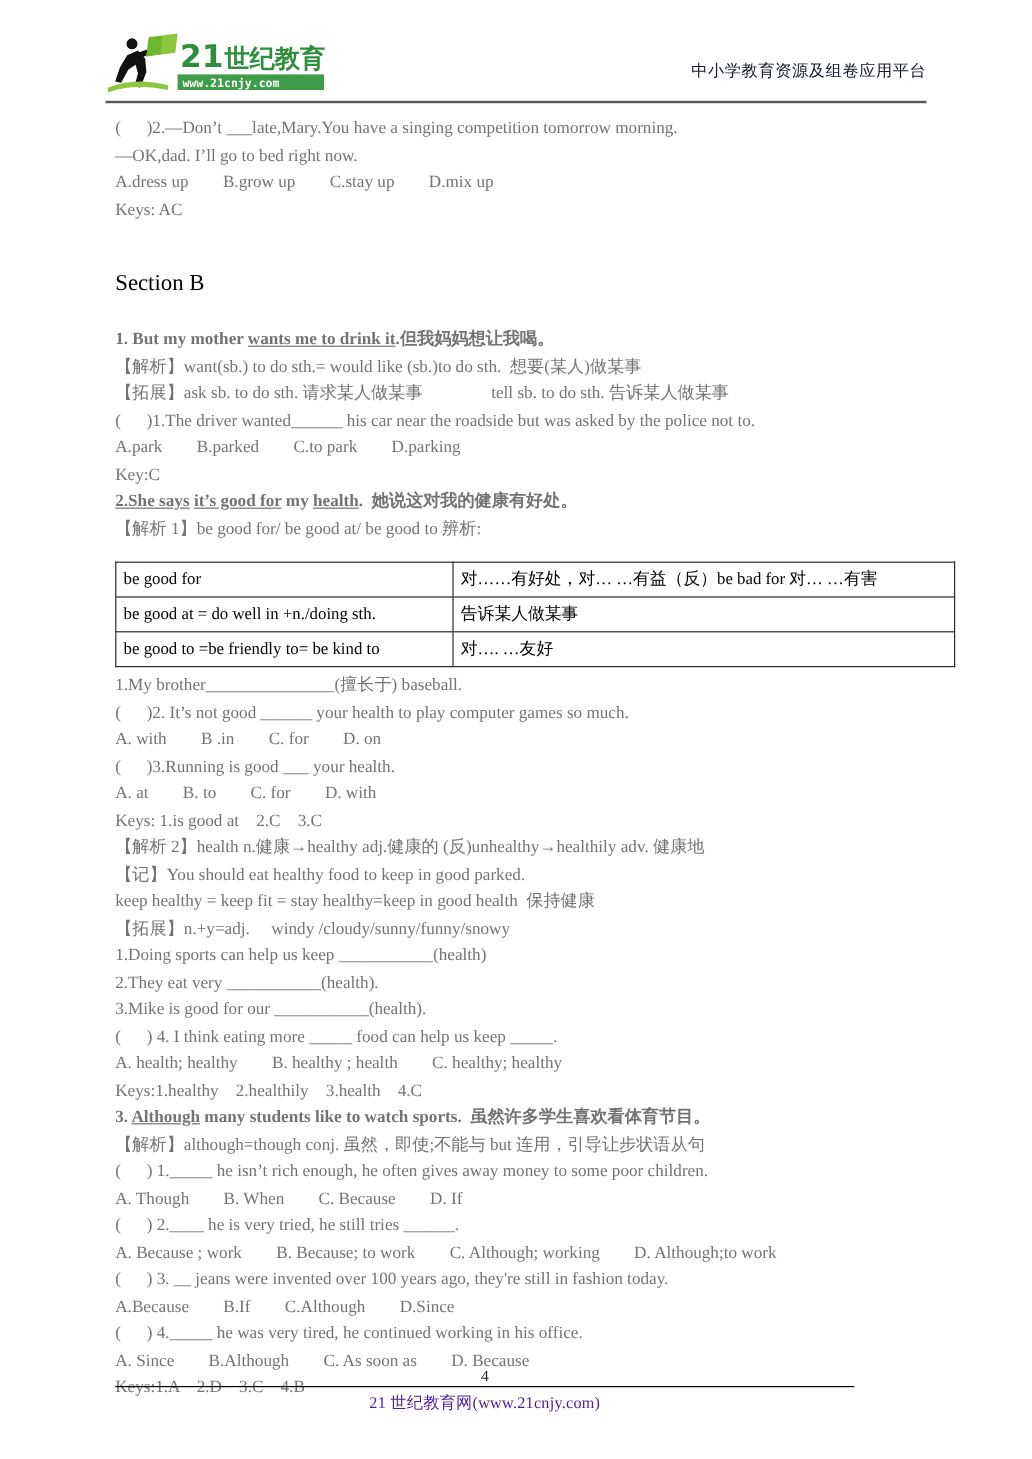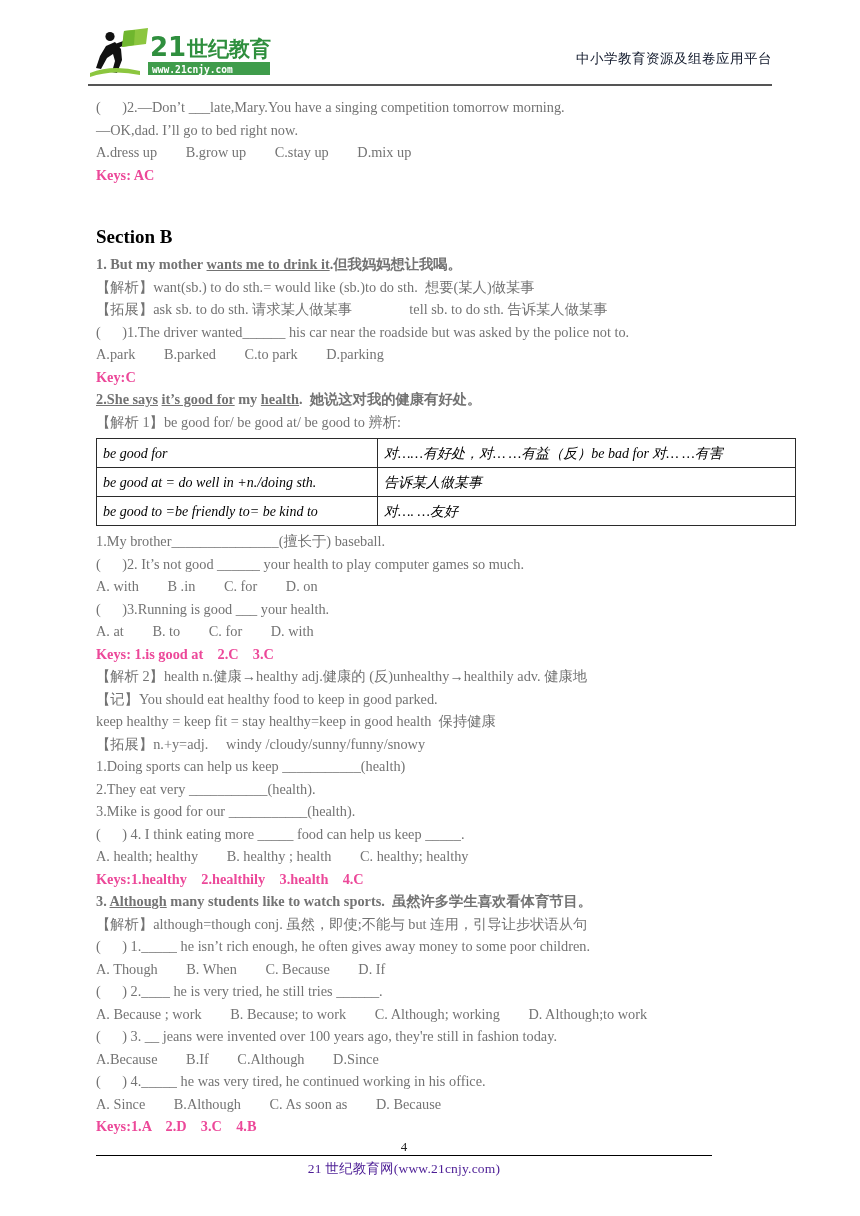--- a/index.html
+++ b/index.html
@@ -66,40 +66,39 @@
     top: 96px;
     width: 680px;
   }
   .line {
     font-size: 14.3px;
     line-height: 22.5px;
     white-space: pre-wrap;
     color: #737373;
   }
   .line.bold { font-weight: bold; }
-  .line.red { color: #ec4899; font-weight: bold; }
+  .line.red { color: #737373; }
   .line.spacer-md { height: 30px; }
 
   .u { text-decoration: underline; }
 
   .sec-head {
     font-size: 19px;
-    font-weight: bold;
+    font-weight: normal;
     line-height: 30px;
     margin-top: 6px;
-    margin-bottom: 1px;
+    margin-bottom: 20px;
   }
 
   
   table.grammar {
     border-collapse: collapse;
     width: 673px;
-    margin: 5px 0 4px 0;
+    margin: 16px 0 4px 0;
     table-layout: fixed;
-    font-style: italic;
   }
   table.grammar td {
     border: 1px solid #2b2b2b;
     padding: 3px 6px;
     font-size: 14px;
     line-height: 19px;
     vertical-align: middle;
     height: 22px;
   }
   table.grammar td.col-a { width: 268px; }

